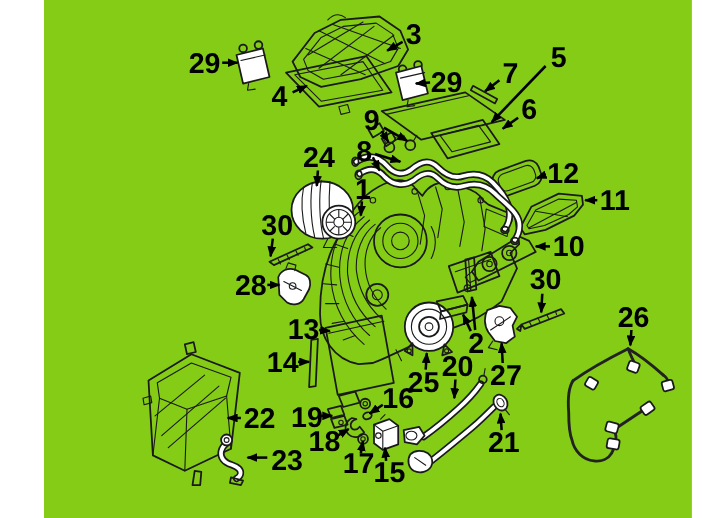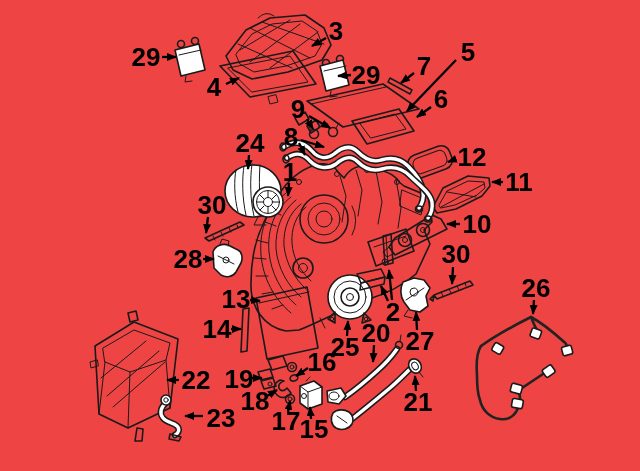--- a/index.html
+++ b/index.html
@@ -1,17 +1,17 @@
 <!DOCTYPE html>
 <html><head>
 <meta charset="utf-8">
 <style>
   html,body{margin:0;padding:0;background:#ffffff;}
-  .stage{position:relative;width:640px;height:471px;background:#ef4444;overflow:hidden;
-         font-family:"Liberation Sans",sans-serif;}
+  .stage{position:relative;width:589px;height:471px;background:#84cc16;overflow:hidden;
+         font-family:"Liberation Sans",sans-serif;margin-left:40px;}
   svg{display:block}
   .ln{fill:none;stroke:#1a1a1a;stroke-width:1.6;stroke-linejoin:round;stroke-linecap:round;}
   .thin{fill:none;stroke:#1a1a1a;stroke-width:1;stroke-linejoin:round;stroke-linecap:round;}
   .wfill{fill:#ffffff;stroke:#1a1a1a;stroke-width:1.6;stroke-linejoin:round;}
   .tube{fill:none;stroke:#1a1a1a;stroke-width:6.5;stroke-linecap:round;}
   .tubein{fill:none;stroke:#ffffff;stroke-width:3.4;stroke-linecap:round;}
   .wire{fill:none;stroke:#222;stroke-width:2.6;stroke-linecap:round;stroke-linejoin:round;}
   .lead{stroke:#000;stroke-width:2.3;}
   .lbl{font:700 26px "Liberation Sans",sans-serif;fill:#000;text-anchor:middle;}
 </style>

